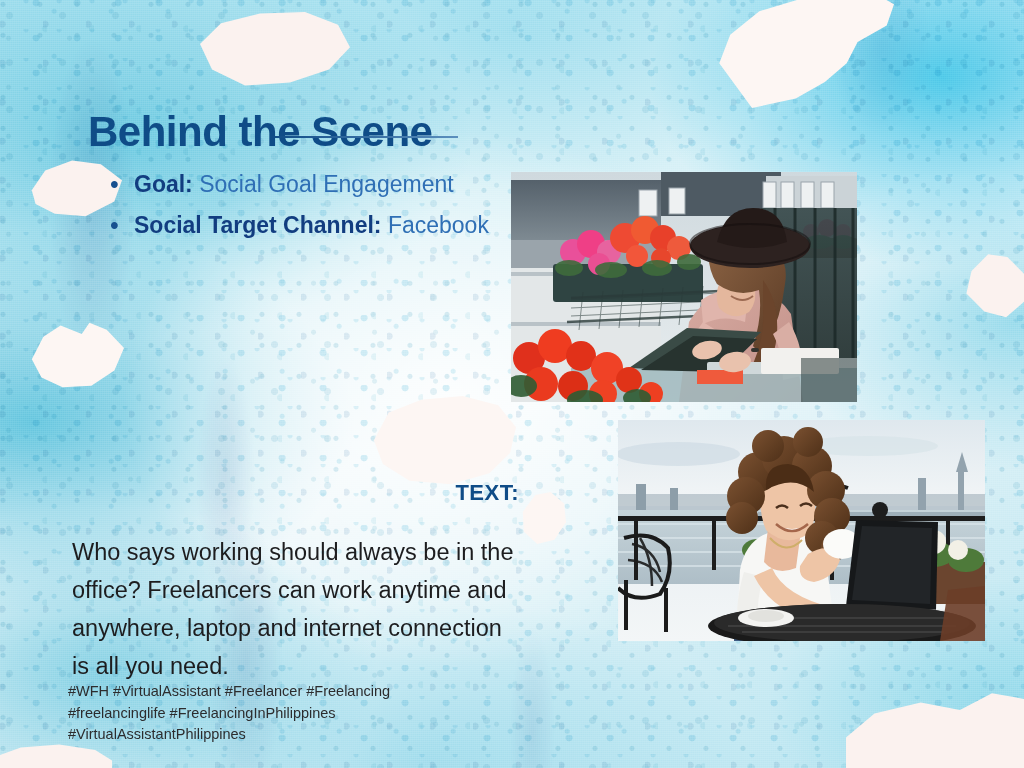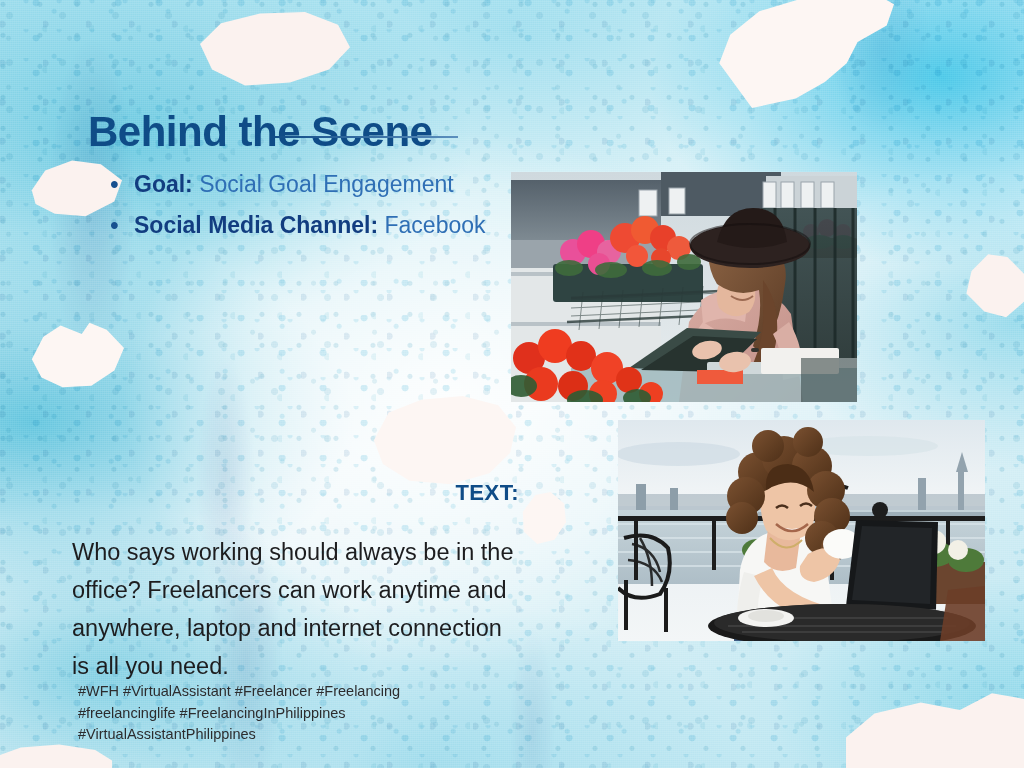--- a/index.html
+++ b/index.html
@@ -101,21 +101,21 @@
     text-align:right; font-size:22px; font-weight:700;
     letter-spacing:.5px; color:#0f4c87;
   }
   #text-body {
     position:absolute; left:72px; top:517px; width:450px;
     font-size:23.5px; line-height:38px; color:#1d1d1f; font-weight:400;margin-top:16px;
   }
 
   
   #hashtags {
-    position:absolute; left:78px; top:681px; width:430px;
+    position:absolute; left:68px; top:681px; width:430px;
     font-size:14.5px; line-height:21.5px; color:#2c2c2e;
   }
   #hashtags div { white-space:nowrap; }
 
   
   .photo { position:absolute; overflow:hidden; background:#9fb7c4; }
   #photo-balcony { left:511px; top:172px; width:346px; height:230px; }
   #photo-riverside { left:618px; top:420px; width:367px; height:221px; }
   .photo svg { display:block; width:100%; height:100%; }
 </style>
@@ -151,21 +151,21 @@
 
   <div id="title">Behind the Scene</div>
   <div id="title-rule"></div>
 
   <ul id="bullets">
     <li>
       <b>Goal:</b>
       <span>Social Goal Engagement</span>
     </li>
     <li>
-      <b>Social Media Channel:</b>
+      <b>Social Target Channel:</b>
       <span>Facebook</span>
     </li>
   </ul>
 
   <div id="text-label">TEXT:</div>
   <div id="text-body">Who says working should always be in the office? Freelancers can work anytime and anywhere, laptop and internet connection is all you need.</div>
 
   <div id="hashtags">
     <div>#WFH #VirtualAssistant #Freelancer #Freelancing</div>
     <div>#freelancinglife #FreelancingInPhilippines</div>

